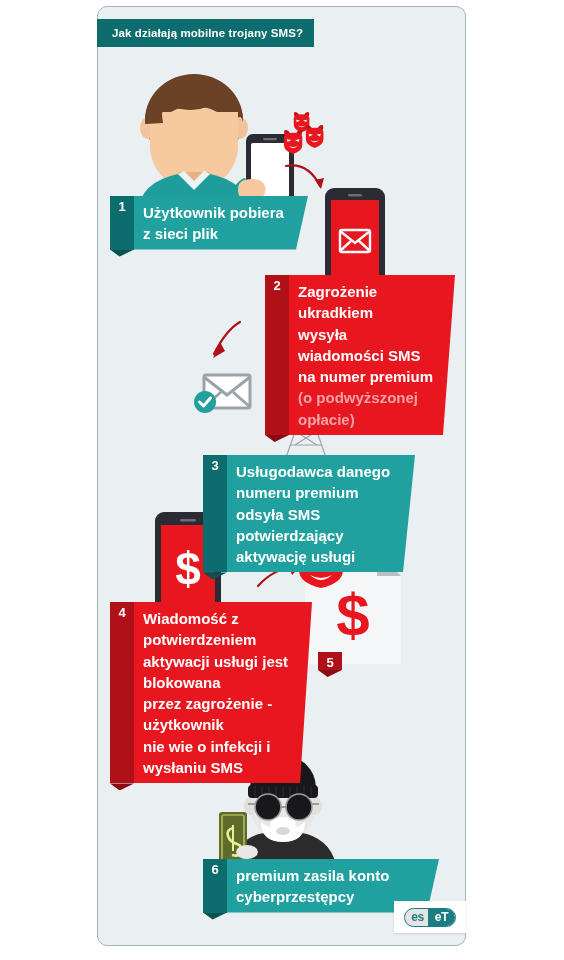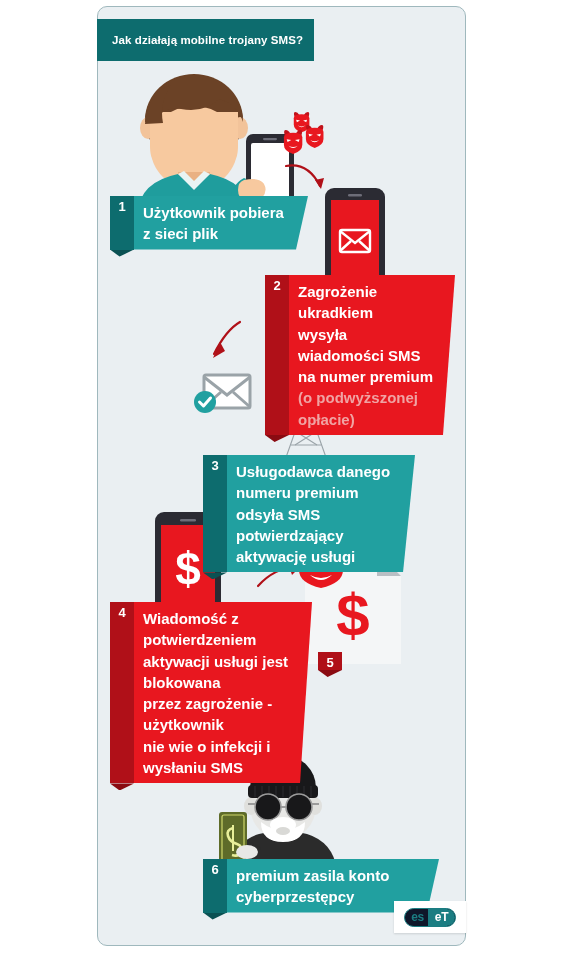--- a/index.html
+++ b/index.html
@@ -26,21 +26,21 @@
     width: 369px; height: 940px;
     background: #eaeff2;
     border: 1px solid #9fb8bd;
     border-radius: 10px;
   }
 
   
   .title-ribbon {
     position: absolute;
     left: 97px; top: 19px;
-    width: 217px; height: 42px;
+    width: 217px; height: 28px;
     background: #0d6c6e;
     display: flex;
     align-items: center;
     z-index: 30;
   }
   .title-ribbon .title-text {
     color: #ffffff;
     font-size: 11.5px;
     font-weight: bold;
     letter-spacing: 0.1px;
@@ -116,21 +116,21 @@
     background: #ffffff;
     box-shadow: 0 1px 2px rgba(0,0,0,0.13);
     display: flex; align-items: center; justify-content: center;
     z-index: 30;
   }
   .eset-logo {
     width: 52px; height: 19px;
     border: 1.6px solid #1b7d82;
     border-radius: 10px;
     display: flex; overflow: hidden;
-    background: #0f172a;
+    background: #e5e5e5;
   }
   .eset-logo .es {
     flex: 0 0 46%;
     color: #1b7d82;
     font-size: 12px; font-weight: bold;
     display: flex; align-items: center; justify-content: center;
     letter-spacing: -0.3px;
     padding-left: 2px;
   }
   .eset-logo .et {

